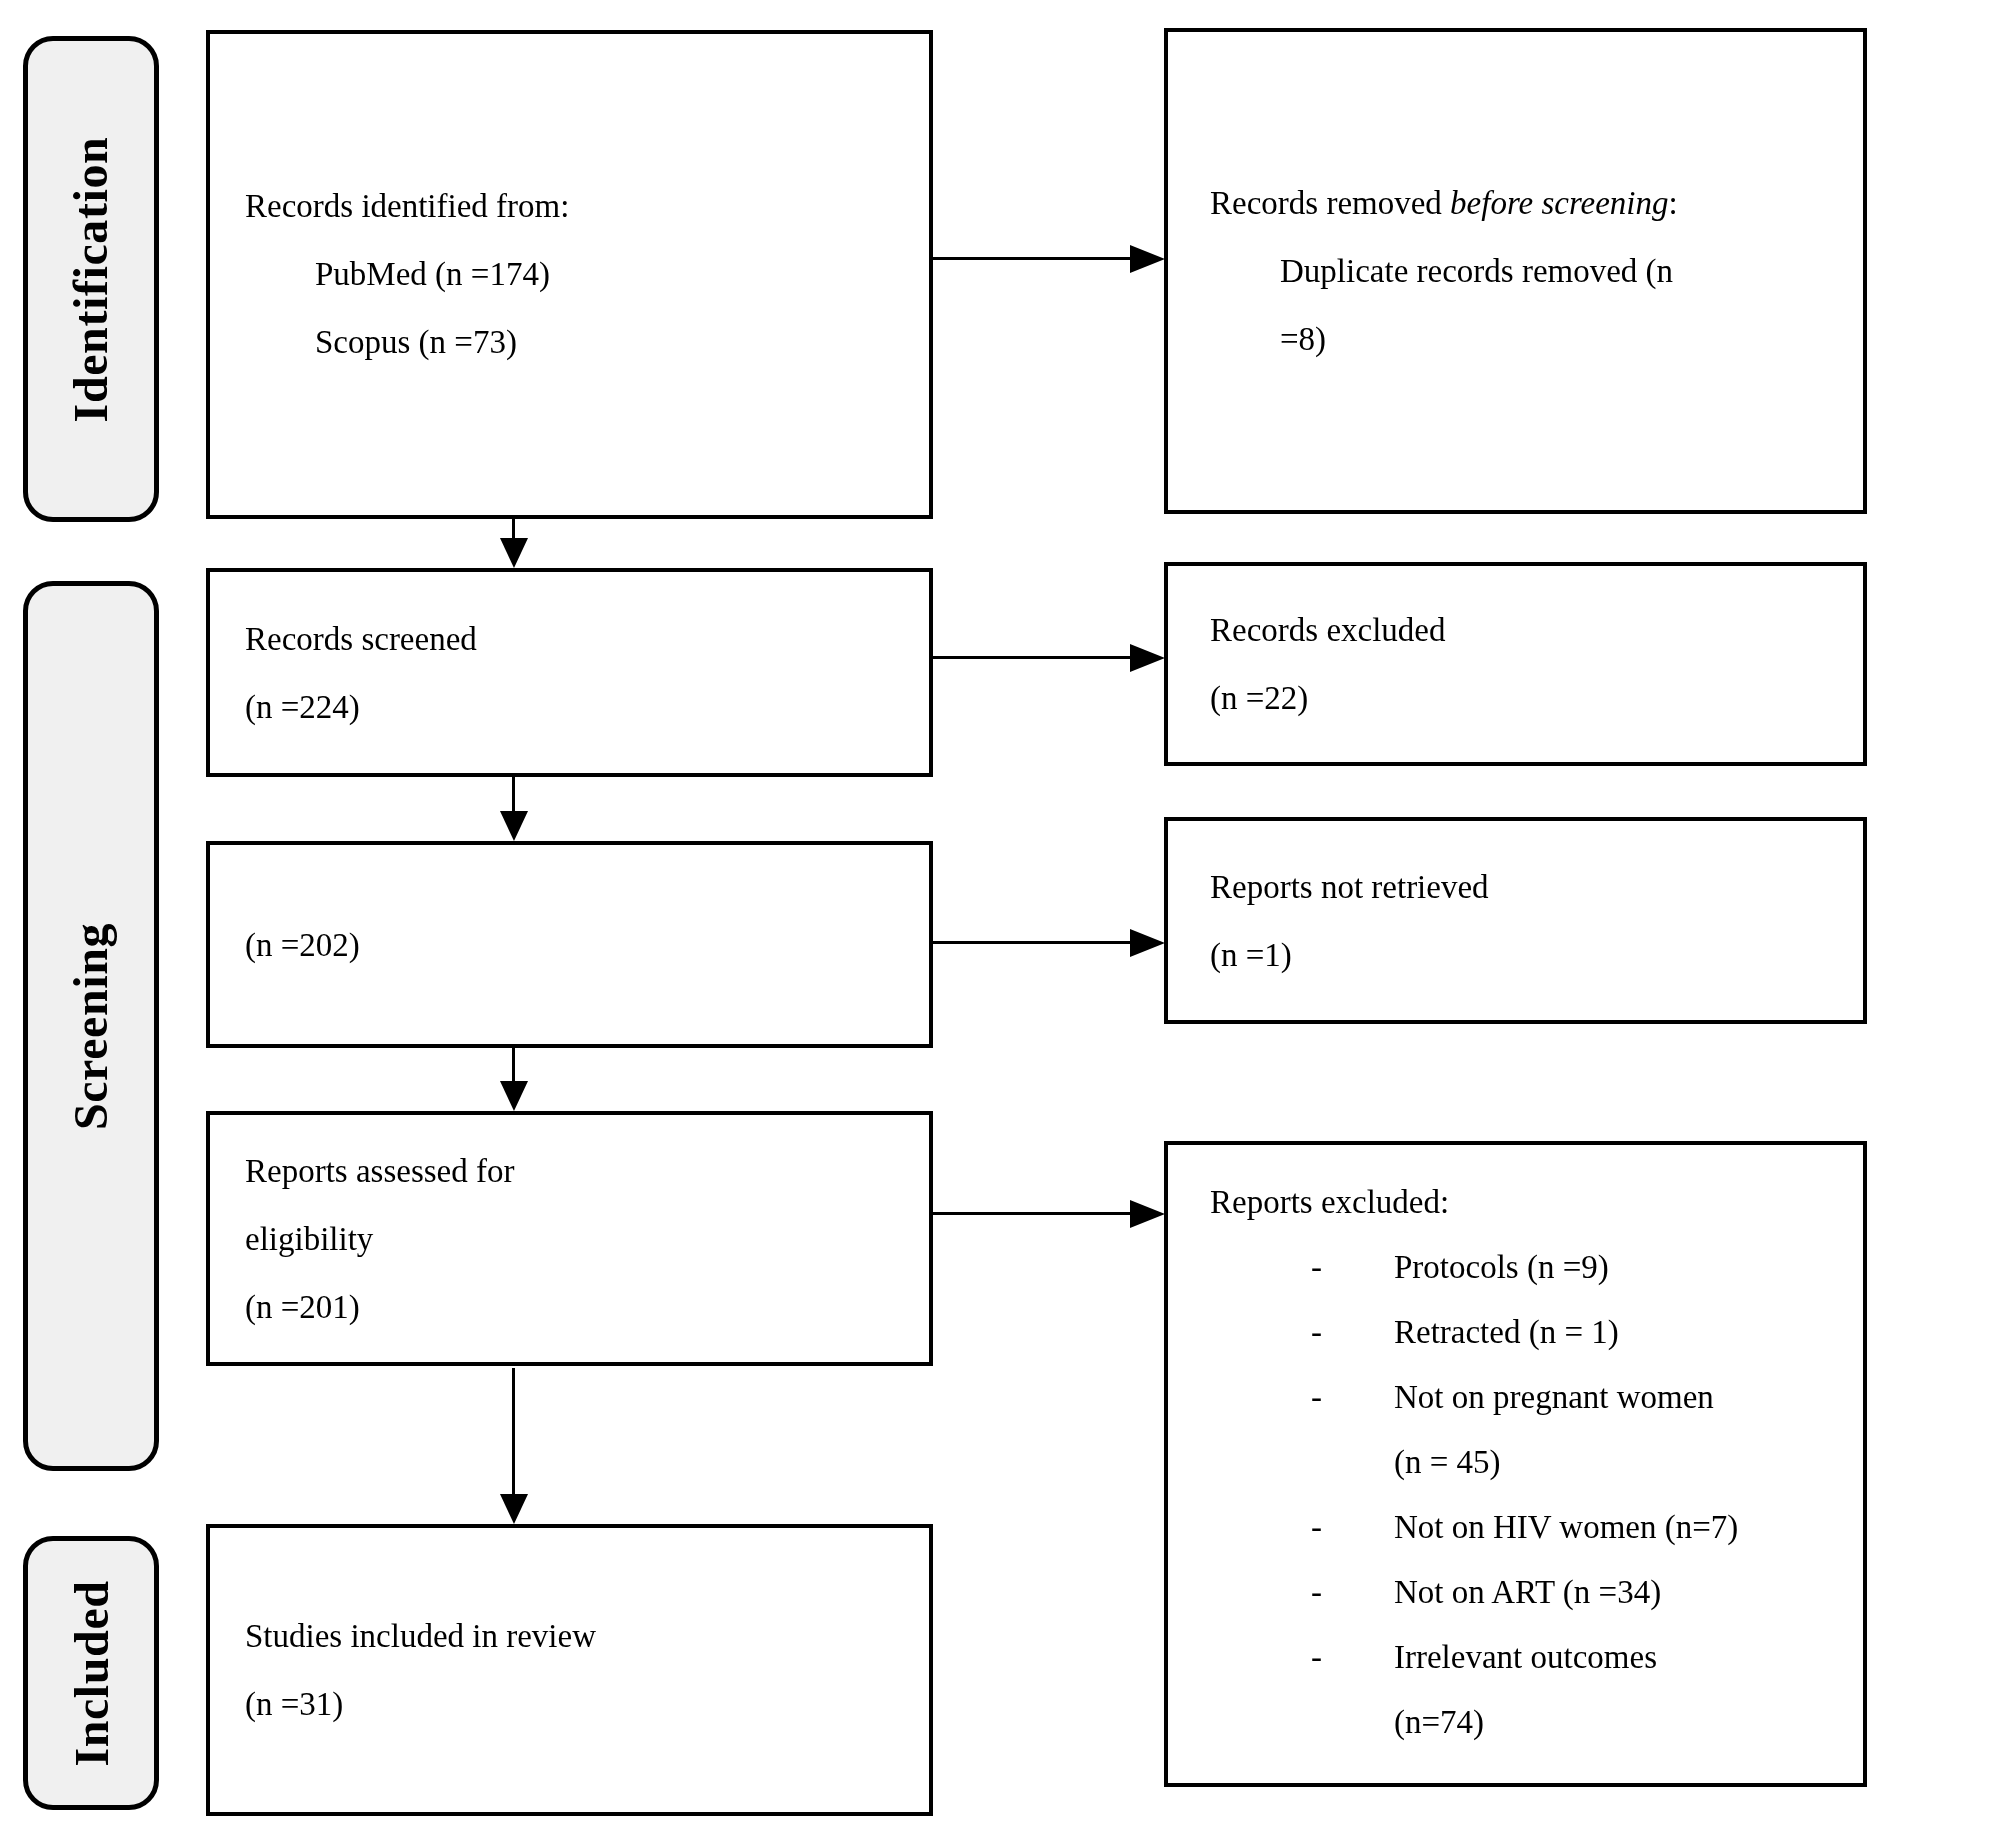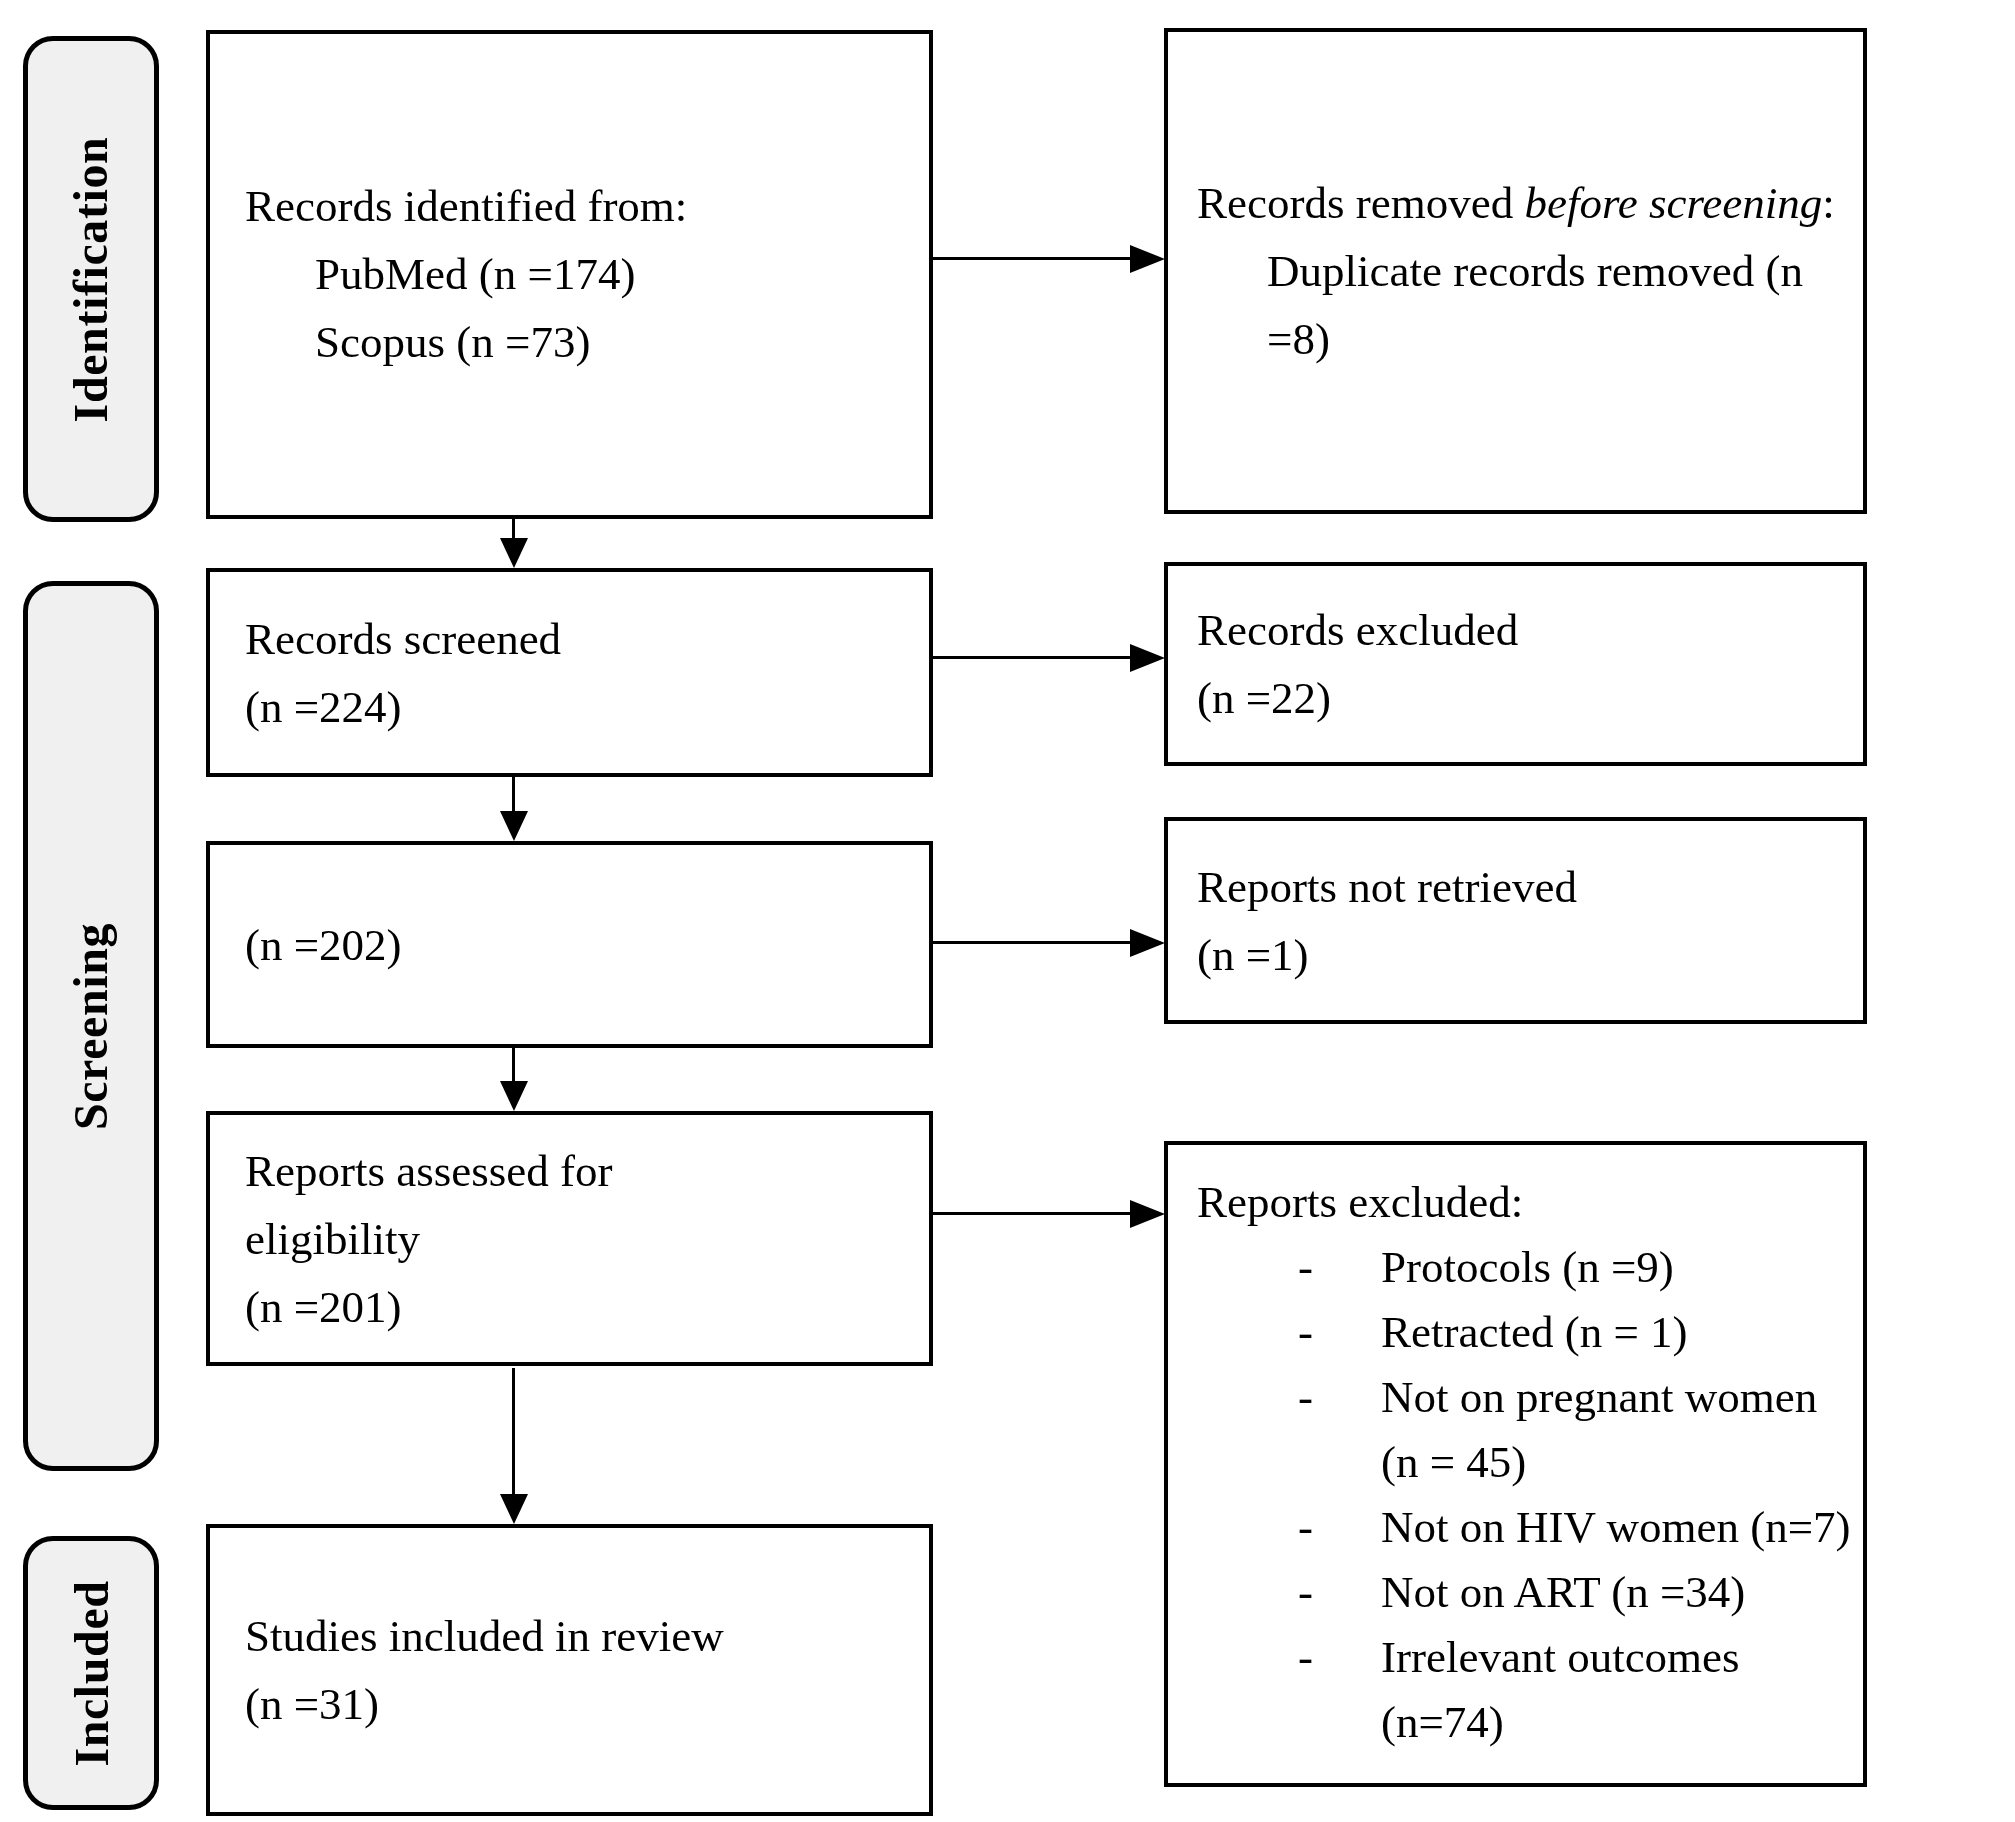--- a/index.html
+++ b/index.html
@@ -14,24 +14,24 @@
     display:flex;align-items:center;justify-content:center;
   }
   .vtext{
     transform:rotate(-90deg);white-space:nowrap;
     font-weight:700;font-size:48px;letter-spacing:0.6px;
   }
   
   .box{
     position:absolute;background:#ffffff;border:4.4px solid #000;box-sizing:border-box;
     display:flex;flex-direction:column;justify-content:center;
-    font-size:45px;line-height:68px;
+    font-size:33px;line-height:68px;
   }
   .mid{left:206px;width:727px;padding-left:35px;padding-right:15.7px;}
-  .right{left:1164px;width:703px;padding-left:29px;padding-right:15.7px;}
+  .right{left:1164px;width:703px;padding-left:42px;padding-right:15.7px;}
   .line{white-space:nowrap;}
   .indent{padding-left:70px;}
   .italic{font-style:italic;}
   
   .listbox{justify-content:flex-start;padding-top:25px;line-height:65px;}
   .lrow{display:flex;white-space:nowrap;}
   .dash{width:83px;margin-left:101px;flex:none;}
   .ltext{white-space:nowrap;}
   
   .vline{position:absolute;width:3.1px;background:#000;}

